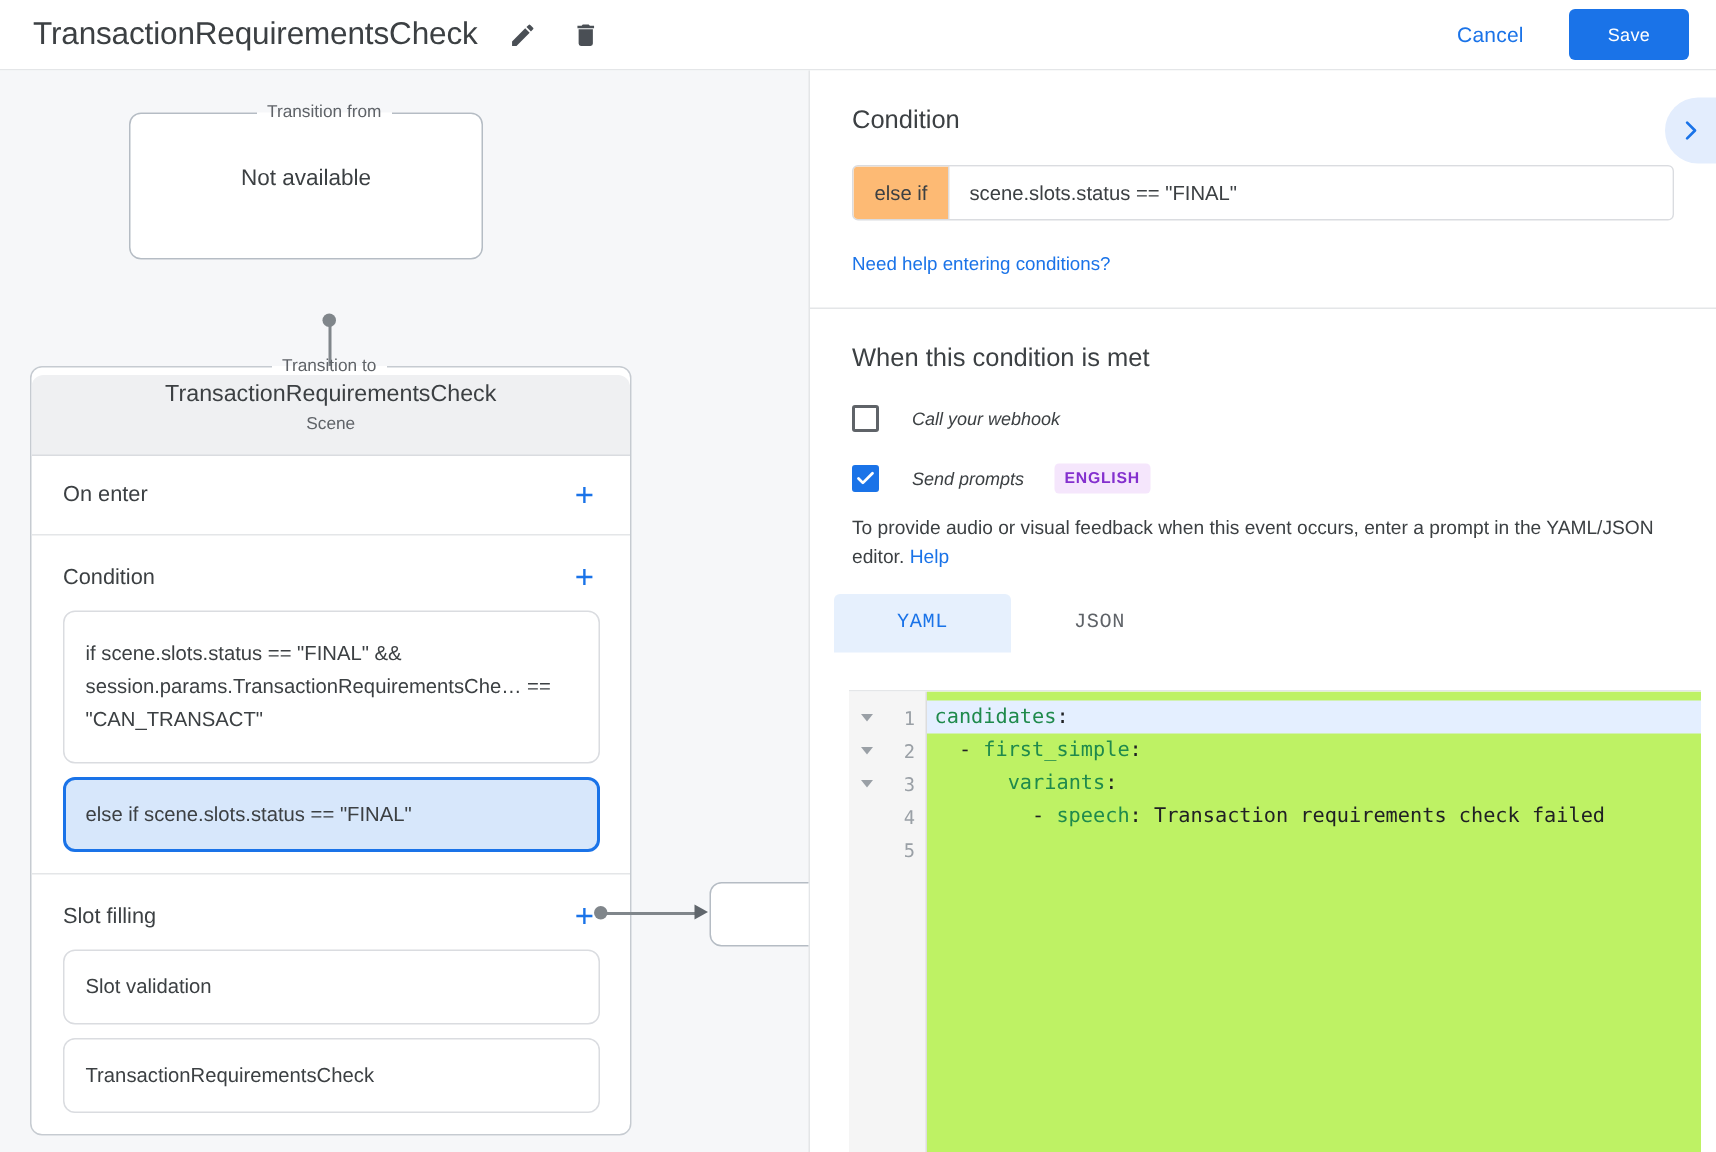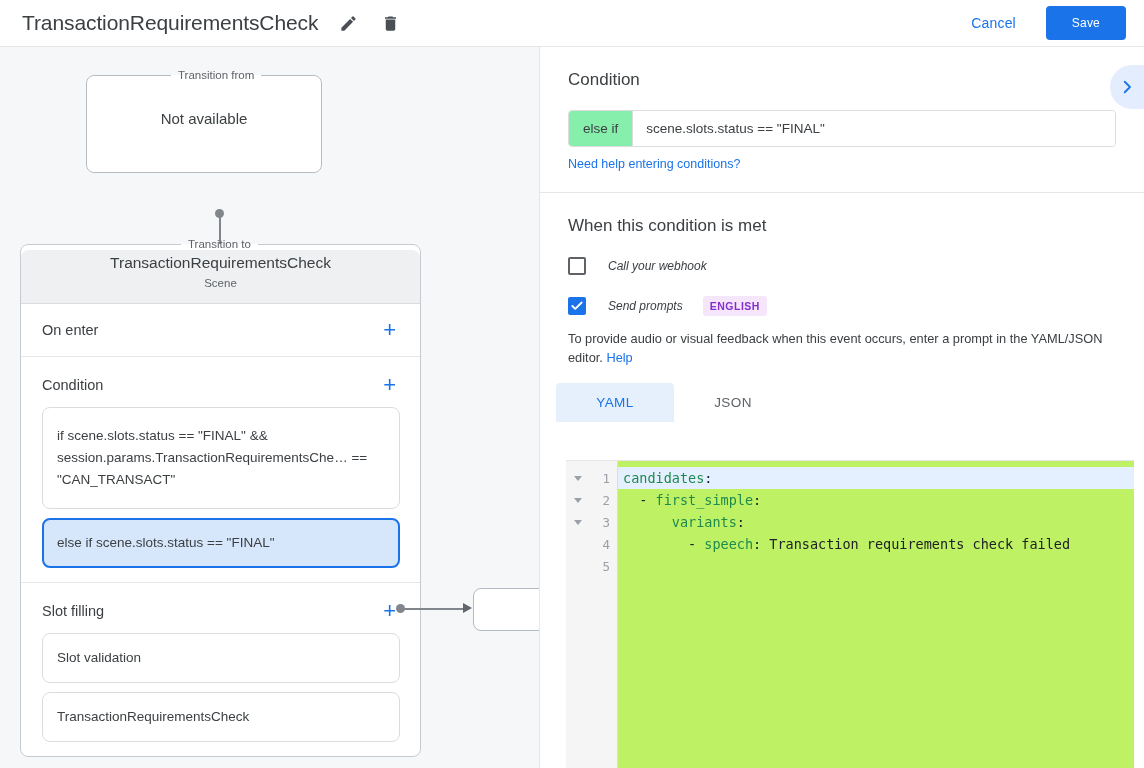--- a/index.html
+++ b/index.html
@@ -243,40 +243,40 @@
   .cond-row {
     display: flex;
     margin-top: 20px;
     border: 1px solid #dadce0;
     border-radius: 4px;
     height: 37px;
     align-items: stretch;
     overflow: hidden;
   }
   .cond-prefix {
-    background: #86efac;
+    background: #fdba74;
     border-right: 1px solid #dadce0;
     display: flex; align-items: center;
     padding: 0 14px;
     font-size: 13.5px;
     color: #3c4043;
   }
   .cond-input {
     flex: 1;
     border: none;
     outline: none;
     padding: 0 13px;
     font-size: 13.5px;
     color: #3c4043;
     font-family: inherit;
     background: #ffffff;
   }
   .help-link {
     display: inline-block;
-    margin-top: 10px;
+    margin-top: 22px;
     font-size: 12.5px;
     color: #1a73e8;
     text-decoration: none;
     cursor: pointer;
   }
   .divider {
     margin-top: 20px;
     border-top: 1px solid #e4e6e8;
   }
   .cb-row {
@@ -331,20 +331,21 @@
   .tab {
     width: 118px;
     text-align: center;
     padding: 12px 0;
     font-size: 13.5px;
     font-weight: 500;
     letter-spacing: .4px;
     color: #5f6368;
     cursor: pointer;
     border-radius: 4px 4px 0 0;
+    font-family: Liberation Mono, monospace;
   }
   .tab.active { background: #e6f0fd; color: #1a73e8; }
 
   
   .editor {
     position: absolute;
     left: 566px - 566px;
     left: 26px;
     right: 10px;
     top: 413px;

